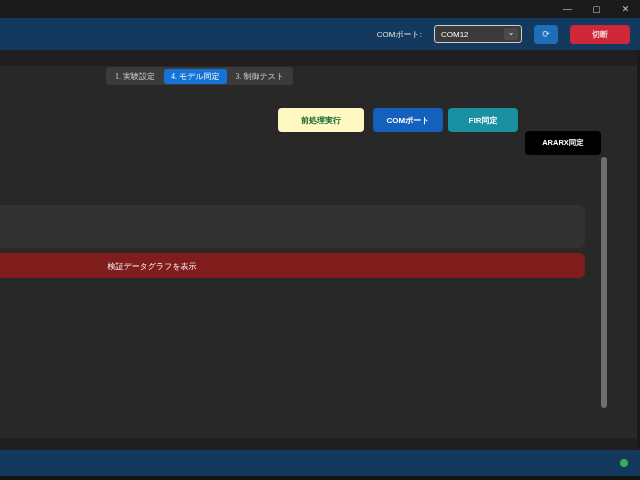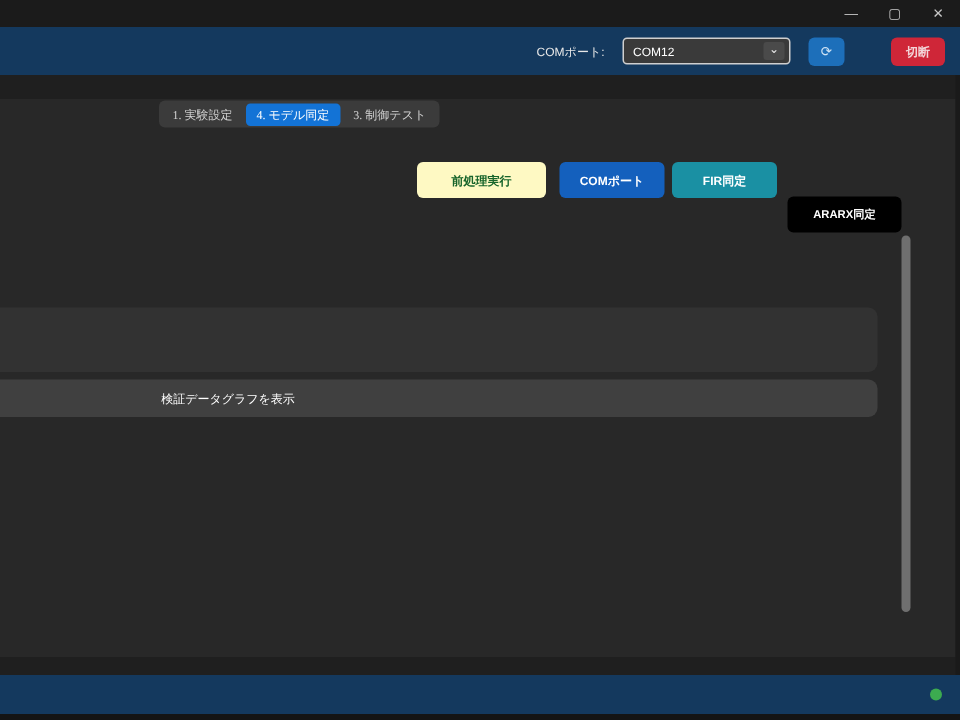--- a/index.html
+++ b/index.html
@@ -24,37 +24,37 @@
 
   
   .header {
     position: absolute; left: 0; top: 18px; width: 640px; height: 32px;
     background: #14395e;
     display: flex; justify-content: flex-end; align-items: center;
     padding-right: 10px; gap: 12px;
   }
   .com-label { color: #e8e8e8; font-size: 8px; }
   .com-select {
-    width: 112px; height: 18px; background: #3a3a3a;
+    width: 88px; height: 18px; background: #3a3a3a;
     border: 1px solid #cfcfcf; border-radius: 3px;
     display: flex; align-items: center; justify-content: space-between;
     padding: 0 3px 0 6px;
   }
   .com-select .value { color: #ffffff; font-size: 8px; }
   .com-select .chev {
     width: 14px; height: 12px; background: #4a4a4a; border-radius: 2px;
     color: #e8e8e8; font-size: 8px; line-height: 10px; text-align: center;
   }
   .refresh-btn {
     width: 24px; height: 19px; background: #1d6fba; border: none; border-radius: 4px;
     color: #cfe3f5; font-size: 9px; line-height: 18px; text-align: center;
   }
   .disconnect-btn {
-    width: 36px; height: 19px; background: #cf2638; border: none; border-radius: 4px;
-    color: #f2d4d8; font-size: 8px; font-weight: bold; text-align: center; margin-left: 19px;
+    width: 60px; height: 19px; background: #cf2638; border: none; border-radius: 4px;
+    color: #f2d4d8; font-size: 8px; font-weight: bold; text-align: center;
   }
 
   
   .content-panel {
     position: absolute; left: 0; top: 66px; width: 637px; height: 372px;
     background: #282828;
   }
   .right-edge {
     position: absolute; right: 0; top: 50px; width: 3px; height: 426px; background: #1a1a1a;
   }
@@ -90,21 +90,21 @@
   }
 
   .result-box {
     position: absolute; left: 0; top: 205px; width: 585px; height: 43px;
     background: #323232; border-radius: 0 6px 6px 0;
     color: #d0d0d0; font-size: 8px; padding: 4px 8px;
   }
 
   .graph-btn {
     position: absolute; left: 0; top: 253px; width: 585px; height: 25px;
-    background: #404040; border: none; border-radius: 0 6px 6px 0;
+    background: #7f1d1d; border: none; border-radius: 0 6px 6px 0;
   }
   .graph-btn .graph-btn-text {
     position: absolute; left: 152px; top: 50%; transform: translate(-50%, -50%);
     color: #ffffff; font-size: 8px; white-space: nowrap;
   }
 
   .scrollbar-thumb {
     position: absolute; left: 601px; top: 157px; width: 6px; height: 251px;
     background: #6f6f6f; border-radius: 3px;
   }

